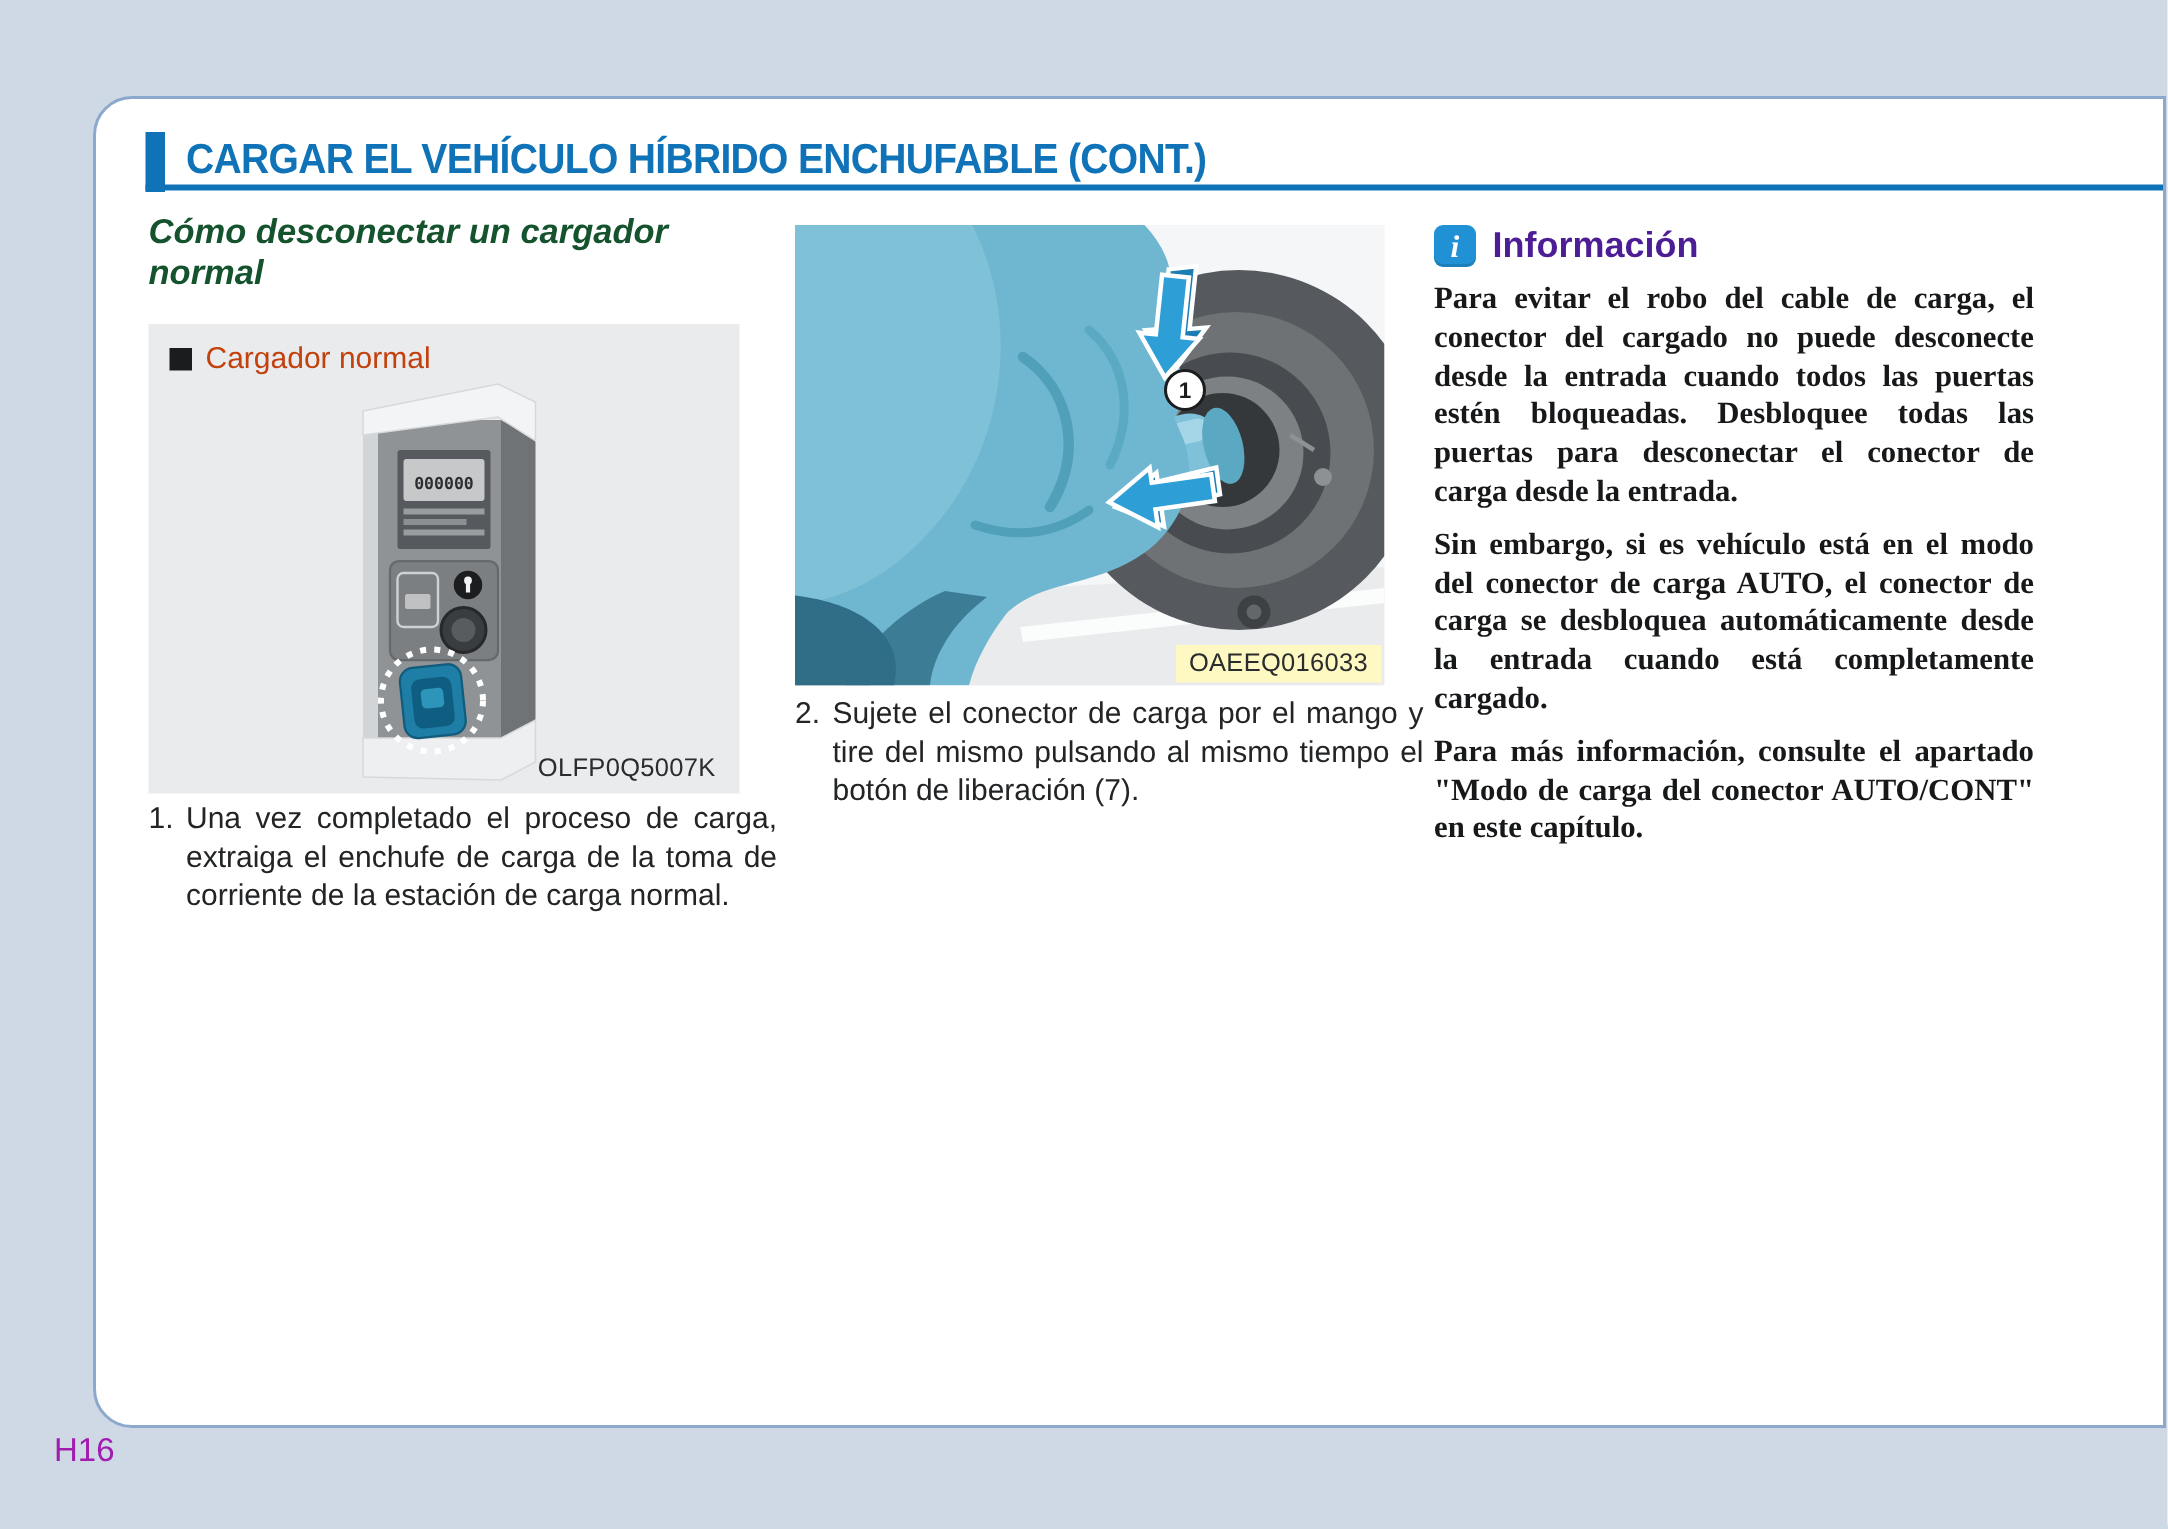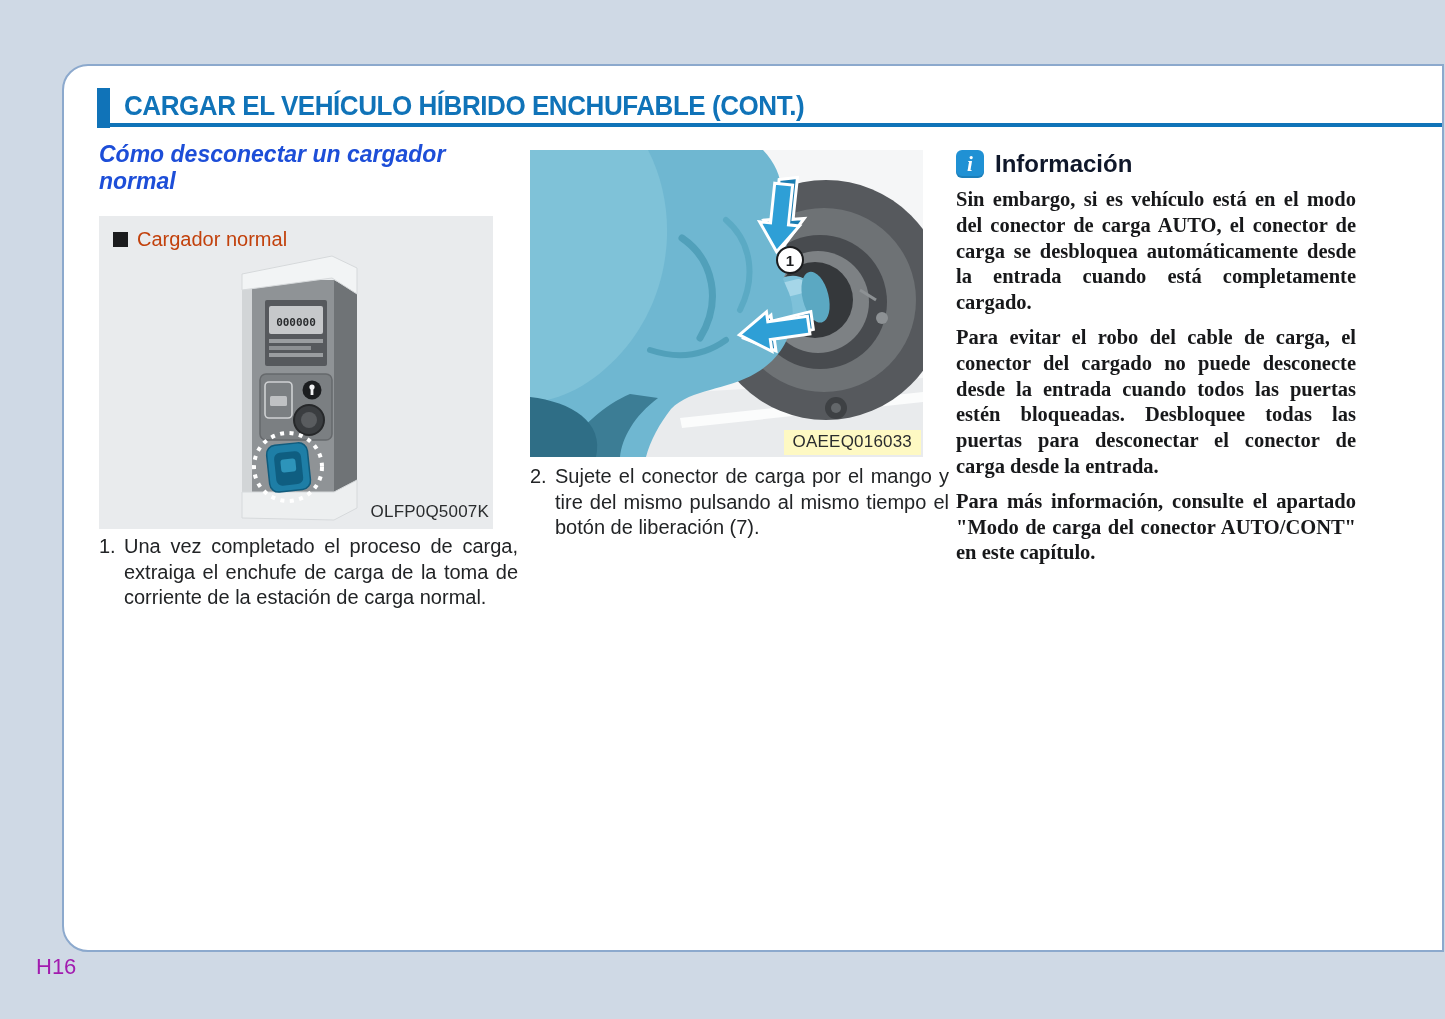--- a/index.html
+++ b/index.html
@@ -30,21 +30,21 @@
     transform:scaleX(.93);transform-origin:left center;
   }
   .hdr-rule{
     position:absolute;left:33px;right:0;top:57px;height:4px;
     background:#1073b8;
   }
   
   .col-heading{
     position:absolute;left:35px;top:75px;width:394px;
     font-size:23px;line-height:27px;font-weight:bold;font-style:italic;
-    color:#1d4ed8;
+    color:#14532d;
   }
   .step{
     position:absolute;width:394px;
     font-size:20px;line-height:25.5px;text-align:justify;
     padding-left:25px;color:#222426;
   }
   .step .num{position:absolute;left:0;top:0;}
   #step1{left:35px;top:468px;}
   #step2{left:466px;top:398px;}
   
@@ -55,39 +55,39 @@
   .fig-caption{
     position:absolute;left:14px;top:12px;font-size:20px;color:#c2410c;
     display:flex;align-items:center;
   }
   .fig-caption .sq{
     width:15px;height:15px;background:#1b1c1e;display:inline-block;margin-right:9px;
   }
   .fig-code{
     position:absolute;font-size:17px;color:#2a2c2e;letter-spacing:.2px;
   }
-  #figure1 .fig-code{right:4px;bottom:7px;}
+  #figure1 .fig-code{right:16px;bottom:7px;}
   #figure2 .fig-code{right:2px;bottom:2px;background:#fef9c3;padding:2px 9px 3px 9px;}
   .callout{
     position:absolute;left:246px;top:96px;width:24px;height:24px;
     background:#ffffff;border:2px solid #1b1c1e;border-radius:50%;
     display:flex;align-items:center;justify-content:center;
     font-size:15px;font-weight:bold;color:#1b1c1e;
   }
   
   .info{position:absolute;left:892px;top:84px;width:400px;}
   .info-head{display:flex;align-items:center;margin-bottom:9px;}
   .info-icon{
     width:28px;height:28px;border-radius:6px;background:#2091d4;
     display:flex;align-items:center;justify-content:center;
     font-family:"Liberation Serif",serif;font-style:italic;font-weight:bold;
     font-size:21px;color:#ffffff;margin-right:11px;
     box-shadow:inset 0 -2px 0 rgba(0,0,0,.12);
   }
-  .info-title{font-size:24px;font-weight:bold;color:#0f172a;}
+  .info-title{font-size:24px;font-weight:bold;color:#4c1d95;}
   .info p{
     margin:0 0 9px 0;
     font-family:"Liberation Serif",serif;font-weight:bold;
     font-size:20.5px;line-height:25.8px;text-align:justify;
     color:#17181a;
   }
   
   .page-num{
     position:absolute;left:36px;top:954px;font-size:22px;color:#a21caf;
   }
@@ -205,20 +205,20 @@
   <div class="step" id="step2">
     <span class="num">2.</span>
     <span>Sujete el conector de carga por el mango y tire del mismo pulsando al mismo tiempo el botón de liberación (7).</span>
   </div>
 
   <div class="info">
     <div class="info-head">
       <div class="info-icon">i</div>
       <div class="info-title">Información</div>
     </div>
+    <p>Para evitar el robo del cable de carga, el conector del cargado no puede desconecte desde la entrada cuando todos las puertas estén bloqueadas. Desbloquee todas las puertas para desconectar el conector de carga desde la entrada.</p>
     <p>Sin embargo, si es vehículo está en el modo del conector de carga AUTO, el conector de carga se desbloquea automáticamente desde la entrada cuando está completamente cargado.</p>
-    <p>Para evitar el robo del cable de carga, el conector del cargado no puede desconecte desde la entrada cuando todos las puertas estén bloqueadas. Desbloquee todas las puertas para desconectar el conector de carga desde la entrada.</p>
     <p>Para más información, consulte el apartado "Modo de carga del conector AUTO/CONT" en este capítulo.</p>
   </div>
 
 </div>
 
 <div class="page-num">H16</div>
 
 </body></html>

